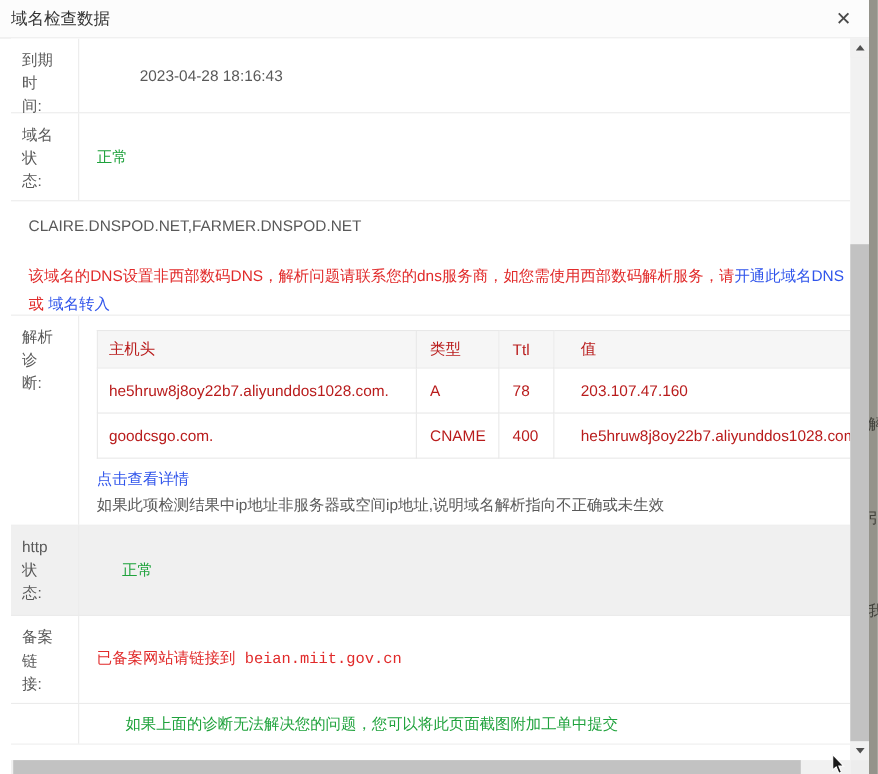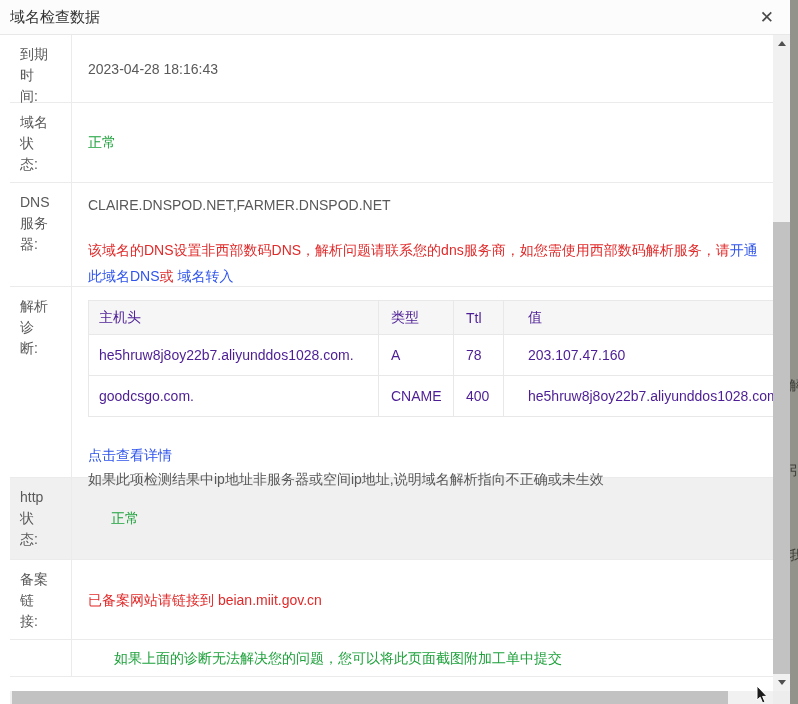--- a/index.html
+++ b/index.html
@@ -18,21 +18,21 @@
     height:35px; background:#fcfcfc; border-bottom:1px solid #e8e8e8;
     display:flex; align-items:center; padding:0 16px 0 10px;
   }
   .title { font-size:15px; color:#333333; }
   .close-btn { margin-left:auto; font-size:17px; line-height:1; color:#4a4a4a; cursor:pointer; }
 
   
   .dlg-body { position:absolute; left:10px; top:35px; width:763px; height:642px; overflow:hidden; background:#fff; }
 
   .row { display:flex; border-bottom:1px solid #ebebeb; }
-  .r-expiry { height:68px; }
+  .r-expiry { height:68px;gap:39px; }
   .r-domain { height:80px; }
   .r-dns    { height:104px; }
   .r-res    { height:191px; }
   .r-http   { height:82px; background:#f0f0f0;gap:23px; }
   .r-icp    { height:80px; }
   .r-foot   { height:37px;gap:26px; }
 
   .label {
     flex:none; width:62px; padding:9px 21px 9px 10px;
     font-size:14px; line-height:21px; color:#595959;
@@ -49,32 +49,32 @@
   .link  { color:#2f54eb; cursor:pointer; }
 
   .r-dns .value { padding-top:12px; }
   .servers { line-height:20px; color:#595959; }
   .dns-notice { margin-top:22px; line-height:26px; padding-right:2px; }
 
   .r-res .value { padding-top:13px; }
   table.res-table { border-collapse:collapse; table-layout:fixed; width:705px; }
   .res-table th, .res-table td {
     border:1px solid #e8e8e8; font-weight:normal; text-align:left;
-    font-size:14px; color:#4c1d95; white-space:nowrap; overflow:hidden;
+    font-size:14px; color:#b91c1c; white-space:nowrap; overflow:hidden;
     padding:0 12px;
   }
   .res-table th { background:#f6f6f6; height:34px; }
   .res-table td { height:41px; background:#fff; }
   .res-table th:first-child, .res-table td:first-child { padding-left:10px; }
   .res-table th:last-child,  .res-table td:last-child  { padding-left:24px; }
   .col-host{width:290px;} .col-type{width:75px;} .col-ttl{width:50px;} .col-val{width:290px;}
-  .detail-link { margin-top:28px; line-height:20px; }
+  .detail-link { margin-top:8px; line-height:20px; }
   .res-note { margin-top:4px; line-height:20px; color:#595959; }
 
-  .icp-text { line-height:20px; }
+  .icp-text { line-height:20px;font-family:Liberation Mono, monospace; }
   .foot-note { line-height:20px; }
 
   
   .vscroll { position:absolute; left:773px; top:35px; width:17px; height:656px; background:#f1f1f1; }
   .vthumb  { position:absolute; left:0; top:187px; width:17px; height:452px; background:#c2c2c2; }
   .vbtn    { position:absolute; left:0; width:17px; height:17px; background:#f1f1f1; }
   .vbtn.up   { top:0; }
   .vbtn.down { bottom:0; }
   .tri-up   { width:0; height:0; margin:6px auto 0; border-left:4px solid transparent; border-right:4px solid transparent; border-bottom:5px solid #505050; }
   .tri-down { width:0; height:0; margin:6px auto 0; border-left:4px solid transparent; border-right:4px solid transparent; border-top:5px solid #505050; }
@@ -109,21 +109,20 @@
     </div>
 
     <div class="row r-domain">
       <div class="label">域名状态:</div>
       <div class="value">
         <span class="green">正常</span>
       </div>
     </div>
 
     <div class="row r-dns">
-      <div class="label">DNS服务器:</div>
       <div class="value top-align">
         <div class="servers">CLAIRE.DNSPOD.NET,FARMER.DNSPOD.NET</div>
         <div class="dns-notice"><span class="red">该域名的DNS设置非西部数码DNS，解析问题请联系您的dns服务商，如您需使用西部数码解析服务，请</span><span class="link">开通此域名DNS</span><span class="red">或 </span><span class="link">域名转入</span></div>
       </div>
     </div>
 
     <div class="row r-res">
       <div class="label">解析诊断:</div>
       <div class="value top-align">
         <table class="res-table">

